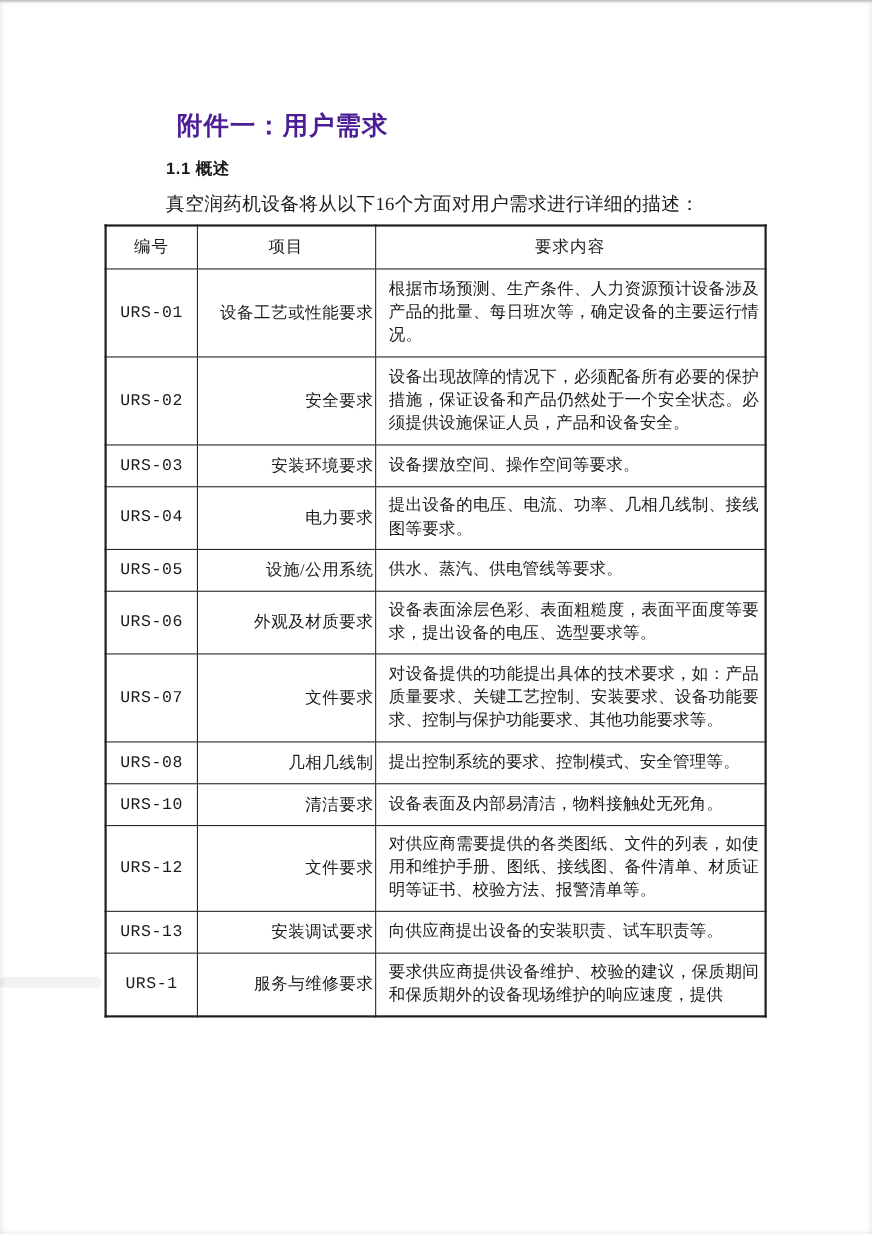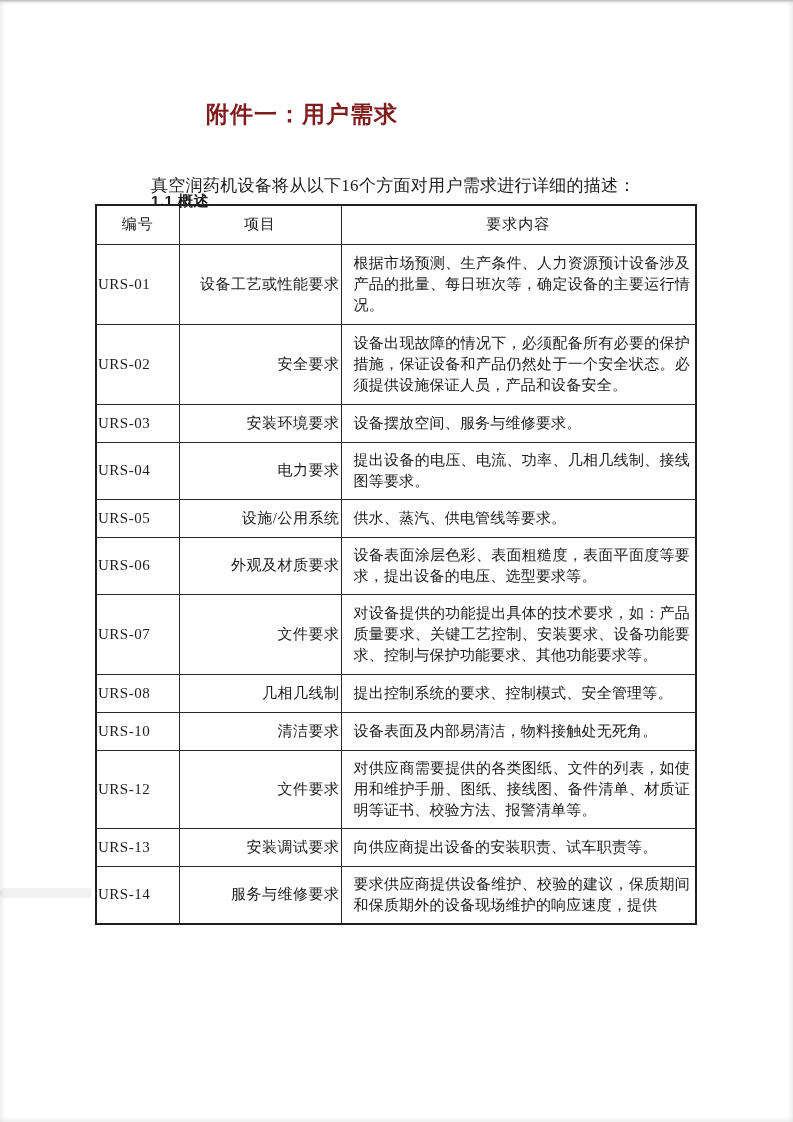--- a/index.html
+++ b/index.html
@@ -18,35 +18,33 @@
     box-shadow: inset 0 0 6px rgba(0,0,0,0.14);
   }
   .doc-title {
     position: absolute;
     left: 161px;
     top: 99px;
     font-family: "Liberation Sans", "DejaVu Sans", sans-serif;
     font-weight: bold;
     font-size: 23px;
     letter-spacing: 1px;
-    color: #7f1d1d;
+    color: #4c1d95;
     white-space: nowrap;
-    margin-left: 45px;
   }
   .section-heading {
     position: absolute;
     left: 151px;
     top: 144px;
     font-family: "Liberation Sans", "DejaVu Sans", sans-serif;
     font-weight: bold;
     font-size: 15px;
     letter-spacing: 0.5px;
     color: #1a1a1a;
     white-space: nowrap;
-    margin-top: 48px;
   }
   .intro-text {
     position: absolute;
     left: 151px;
     top: 174px;
     font-size: 17px;
     letter-spacing: 0.3px;
     color: #1a1a1a;
     white-space: nowrap;
   }
@@ -65,22 +63,22 @@
     vertical-align: middle;
     font-weight: normal;
     color: #1b1b1b;
     margin-left: 37px;
   }
   table.urs-table th {
     text-align: center;
     letter-spacing: 1px;
   }
   td.c-id {
-    text-align: left;
-    font-family: Liberation Serif, serif;
+    text-align: center;
+    font-family: Liberation Mono, monospace;
     letter-spacing: 0.5px;
     white-space: nowrap;
   }
   td.c-item {
     text-align: right;
     letter-spacing: 0.5px;
   }
   td.c-content {
     text-align: justify;
     padding: 3px 5px 3px 12px;
@@ -135,21 +133,21 @@
         <td class="c-content">根据市场预测、生产条件、人力资源预计设备涉及产品的批量、每日班次等，确定设备的主要运行情况。</td>
       </tr>
       <tr class="rh-80">
         <td class="c-id">URS-02</td>
         <td class="c-item">安全要求</td>
         <td class="c-content">设备出现故障的情况下，必须配备所有必要的保护措施，保证设备和产品仍然处于一个安全状态。必须提供设施保证人员，产品和设备安全。</td>
       </tr>
       <tr class="rh-38">
         <td class="c-id">URS-03</td>
         <td class="c-item">安装环境要求</td>
-        <td class="c-content">设备摆放空间、服务与维修要求。</td>
+        <td class="c-content">设备摆放空间、操作空间等要求。</td>
       </tr>
       <tr class="rh-57">
         <td class="c-id">URS-04</td>
         <td class="c-item">电力要求</td>
         <td class="c-content">提出设备的电压、电流、功率、几相几线制、接线图等要求。</td>
       </tr>
       <tr class="rh-38">
         <td class="c-id">URS-05</td>
         <td class="c-item">设施/公用系统</td>
         <td class="c-content">供水、蒸汽、供电管线等要求。</td>
@@ -178,19 +176,19 @@
         <td class="c-id">URS-12</td>
         <td class="c-item">文件要求</td>
         <td class="c-content">对供应商需要提供的各类图纸、文件的列表，如使用和维护手册、图纸、接线图、备件清单、材质证明等证书、校验方法、报警清单等。</td>
       </tr>
       <tr class="rh-38">
         <td class="c-id">URS-13</td>
         <td class="c-item">安装调试要求</td>
         <td class="c-content">向供应商提出设备的安装职责、试车职责等。</td>
       </tr>
       <tr class="rh-58">
-        <td class="c-id">URS-14</td>
+        <td class="c-id">URS-1</td>
         <td class="c-item">服务与维修要求</td>
         <td class="c-content">要求供应商提供设备维护、校验的建议，保质期间和保质期外的设备现场维护的响应速度，提供</td>
       </tr>
     </tbody>
   </table>
 </div>
 
 </body></html>

